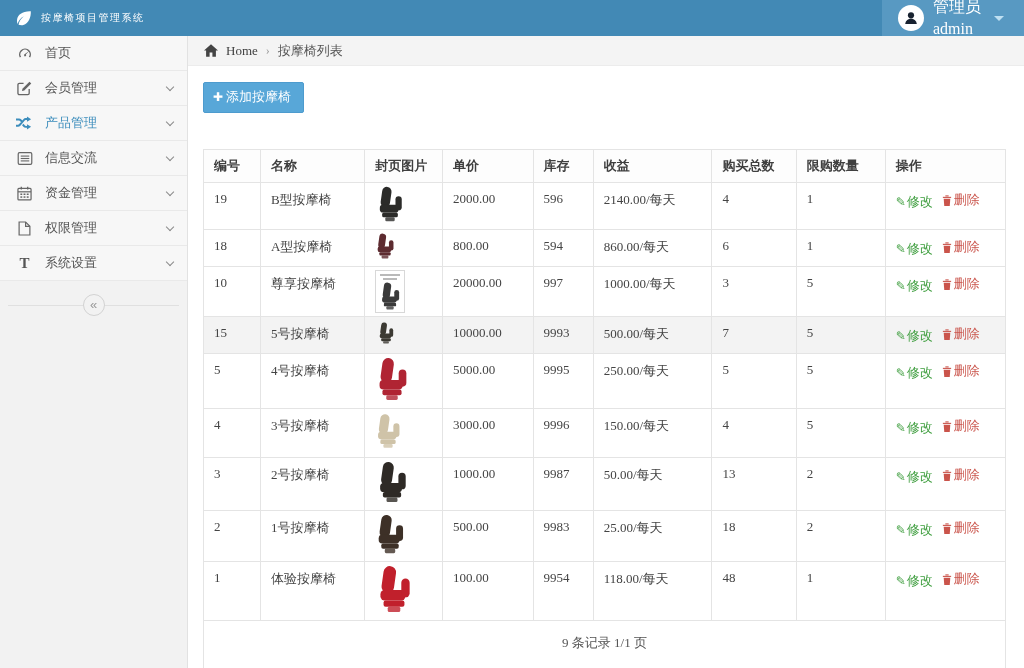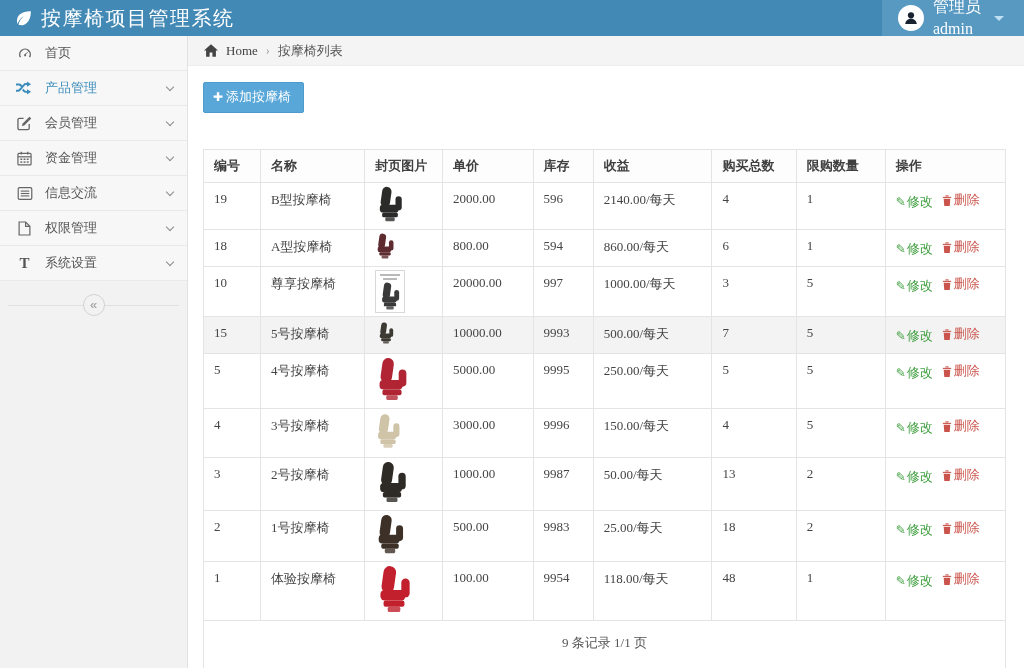--- a/index.html
+++ b/index.html
@@ -1,21 +1,21 @@
 <!DOCTYPE html>
 <html><head>
 <meta charset="utf-8">
 <style>
   * { box-sizing: border-box; margin: 0; padding: 0; }
   html,body { width:1024px; height:668px; overflow:hidden; }
   body { font-family:"Liberation Sans", sans-serif; font-size:13px; color:#444; background:#fff; }
 
   
   .topbar { height:36px; background:#4289b5; display:flex; justify-content:space-between; align-items:stretch; color:#fff; }
-  .brand { display:flex; align-items:center; gap:9px; padding-left:15px; font-size:20px; letter-spacing:1.5px; cursor:pointer; }
+  .brand { display:flex; align-items:center; gap:9px; padding-left:15px; font-size:10px; letter-spacing:1.5px; cursor:pointer; }
   .leaf { display:flex; align-items:center; }
   .user-panel { background:#5899c2; display:flex; align-items:center; gap:9px; padding:0 20px 0 16px; cursor:pointer; }
   .avatar { width:26px; height:26px; border-radius:50%; background:#fff; display:flex; align-items:center; justify-content:center; flex:none; }
   .user-text { display:flex; flex-direction:column; font-size:16px; line-height:1.35; font-family:Liberation Serif, serif; }
   .caret { width:0; height:0; border-left:5px solid transparent; border-right:5px solid transparent; border-top:5px solid #bfe0f2; margin-left:4px; }
 
   
   .layout { display:flex; height:632px; }
 
   
@@ -89,71 +89,71 @@
     <nav id="menu">
         <div class="mi">
           <span class="ic">
             <svg width="16" height="15" viewBox="0 0 18 18" fill="#666" aria-hidden="true">
               <path d="M9 3a7.2 7.2 0 0 0-7.2 7.2c0 1.3.35 2.6 1 3.6l1.5-.9a5.5 5.5 0 1 1 9.4 0l1.5.9a7.2 7.2 0 0 0-6.2-10.8z"></path>
               <path d="M8 12.1a1.4 1.4 0 0 0 2-2L14 6l-6 4.2z"></path>
             </svg>
           </span>
           <span>首页</span>
         </div>
-        <div class="mi active">
-          <span class="ic">
-            <svg width="17" height="14" viewBox="0 0 18 14" fill="#3c8dbc" aria-hidden="true">
-              <path d="M0 2.2h3.2c1 0 1.9.4 2.5 1.2L7.2 5 5.7 6.6 4.2 4.9c-.25-.3-.6-.5-1-.5H0zM11.6 0 16 2.9l-4.4 2.9V3.9h-1.3c-.4 0-.75.2-1 .5L4.6 9.9a3.3 3.3 0 0 1-2.5 1.1H0V8.8h2.1c.4 0 .76-.2 1-.5l4.7-5.4A3.3 3.3 0 0 1 10.3 1.8h1.3zM11.6 8.2 16 11.1l-4.4 2.9v-1.9h-1.3c-1 0-1.9-.4-2.5-1.2L6.4 9.3 7.9 7.7l1.6 1.9c.25.3.6.5 1 .5h1.1z"></path>
-            </svg>
-          </span>
-          <span>产品管理</span>
-          <span class="chev"></span>
-        </div>
         <div class="mi">
           <span class="ic">
             <svg width="15" height="15" viewBox="0 0 16 16" aria-hidden="true">
               <path d="M13 8.5V13a1.5 1.5 0 0 1-1.5 1.5h-9A1.5 1.5 0 0 1 1 13V4a1.5 1.5 0 0 1 1.5-1.5H7" fill="none" stroke="#666" stroke-width="1.4"></path>
               <path d="M5.8 8.3 13.3.8l1.9 1.9-7.5 7.5-2.4.5z" fill="#666"></path>
             </svg>
           </span>
           <span>会员管理</span>
+          <span class="chev"></span>
+        </div>
+        <div class="mi active">
+          <span class="ic">
+            <svg width="17" height="14" viewBox="0 0 18 14" fill="#3c8dbc" aria-hidden="true">
+              <path d="M0 2.2h3.2c1 0 1.9.4 2.5 1.2L7.2 5 5.7 6.6 4.2 4.9c-.25-.3-.6-.5-1-.5H0zM11.6 0 16 2.9l-4.4 2.9V3.9h-1.3c-.4 0-.75.2-1 .5L4.6 9.9a3.3 3.3 0 0 1-2.5 1.1H0V8.8h2.1c.4 0 .76-.2 1-.5l4.7-5.4A3.3 3.3 0 0 1 10.3 1.8h1.3zM11.6 8.2 16 11.1l-4.4 2.9v-1.9h-1.3c-1 0-1.9-.4-2.5-1.2L6.4 9.3 7.9 7.7l1.6 1.9c.25.3.6.5 1 .5h1.1z"></path>
+            </svg>
+          </span>
+          <span>产品管理</span>
+          <span class="chev"></span>
+        </div>
+        <div class="mi">
+          <span class="ic">
+            <svg width="16" height="13" viewBox="0 0 16 14" aria-hidden="true">
+              <rect x="0.7" y="0.7" width="14.6" height="12.6" rx="1.4" fill="none" stroke="#666" stroke-width="1.3"></rect>
+              <g stroke="#666" stroke-width="1.2">
+                <line x1="3.4" y1="4.4" x2="12.6" y2="4.4"></line>
+                <line x1="3.4" y1="7" x2="12.6" y2="7"></line>
+                <line x1="3.4" y1="9.6" x2="12.6" y2="9.6"></line>
+              </g>
+            </svg>
+          </span>
+          <span>信息交流</span>
           <span class="chev"></span>
         </div>
         <div class="mi">
           <span class="ic">
             <svg width="15" height="15" viewBox="0 0 16 16" aria-hidden="true">
               <rect x="1" y="2.6" width="14" height="12.2" rx="1" fill="none" stroke="#666" stroke-width="1.3"></rect>
               <line x1="1" y1="6.2" x2="15" y2="6.2" stroke="#666" stroke-width="1.3"></line>
               <line x1="4.6" y1="0.8" x2="4.6" y2="3.6" stroke="#666" stroke-width="1.4"></line>
               <line x1="11.4" y1="0.8" x2="11.4" y2="3.6" stroke="#666" stroke-width="1.4"></line>
               <g fill="#666">
                 <rect x="3.6" y="8" width="2" height="1.6"></rect>
                 <rect x="7" y="8" width="2" height="1.6"></rect>
                 <rect x="10.4" y="8" width="2" height="1.6"></rect>
                 <rect x="3.6" y="11" width="2" height="1.6"></rect>
                 <rect x="7" y="11" width="2" height="1.6"></rect>
                 <rect x="10.4" y="11" width="2" height="1.6"></rect>
               </g>
             </svg>
           </span>
           <span>资金管理</span>
-          <span class="chev"></span>
-        </div>
-        <div class="mi">
-          <span class="ic">
-            <svg width="16" height="13" viewBox="0 0 16 14" aria-hidden="true">
-              <rect x="0.7" y="0.7" width="14.6" height="12.6" rx="1.4" fill="none" stroke="#666" stroke-width="1.3"></rect>
-              <g stroke="#666" stroke-width="1.2">
-                <line x1="3.4" y1="4.4" x2="12.6" y2="4.4"></line>
-                <line x1="3.4" y1="7" x2="12.6" y2="7"></line>
-                <line x1="3.4" y1="9.6" x2="12.6" y2="9.6"></line>
-              </g>
-            </svg>
-          </span>
-          <span>信息交流</span>
           <span class="chev"></span>
         </div>
         <div class="mi">
           <span class="ic">
             <svg width="13" height="15" viewBox="0 0 14 16" aria-hidden="true">
               <path d="M1.2 1h7l4.6 4.6V15H1.2z" fill="none" stroke="#666" stroke-width="1.3"></path>
               <path d="M8.2 1v4.6h4.6" fill="none" stroke="#666" stroke-width="1.3"></path>
             </svg>
           </span>
           <span>权限管理</span>

